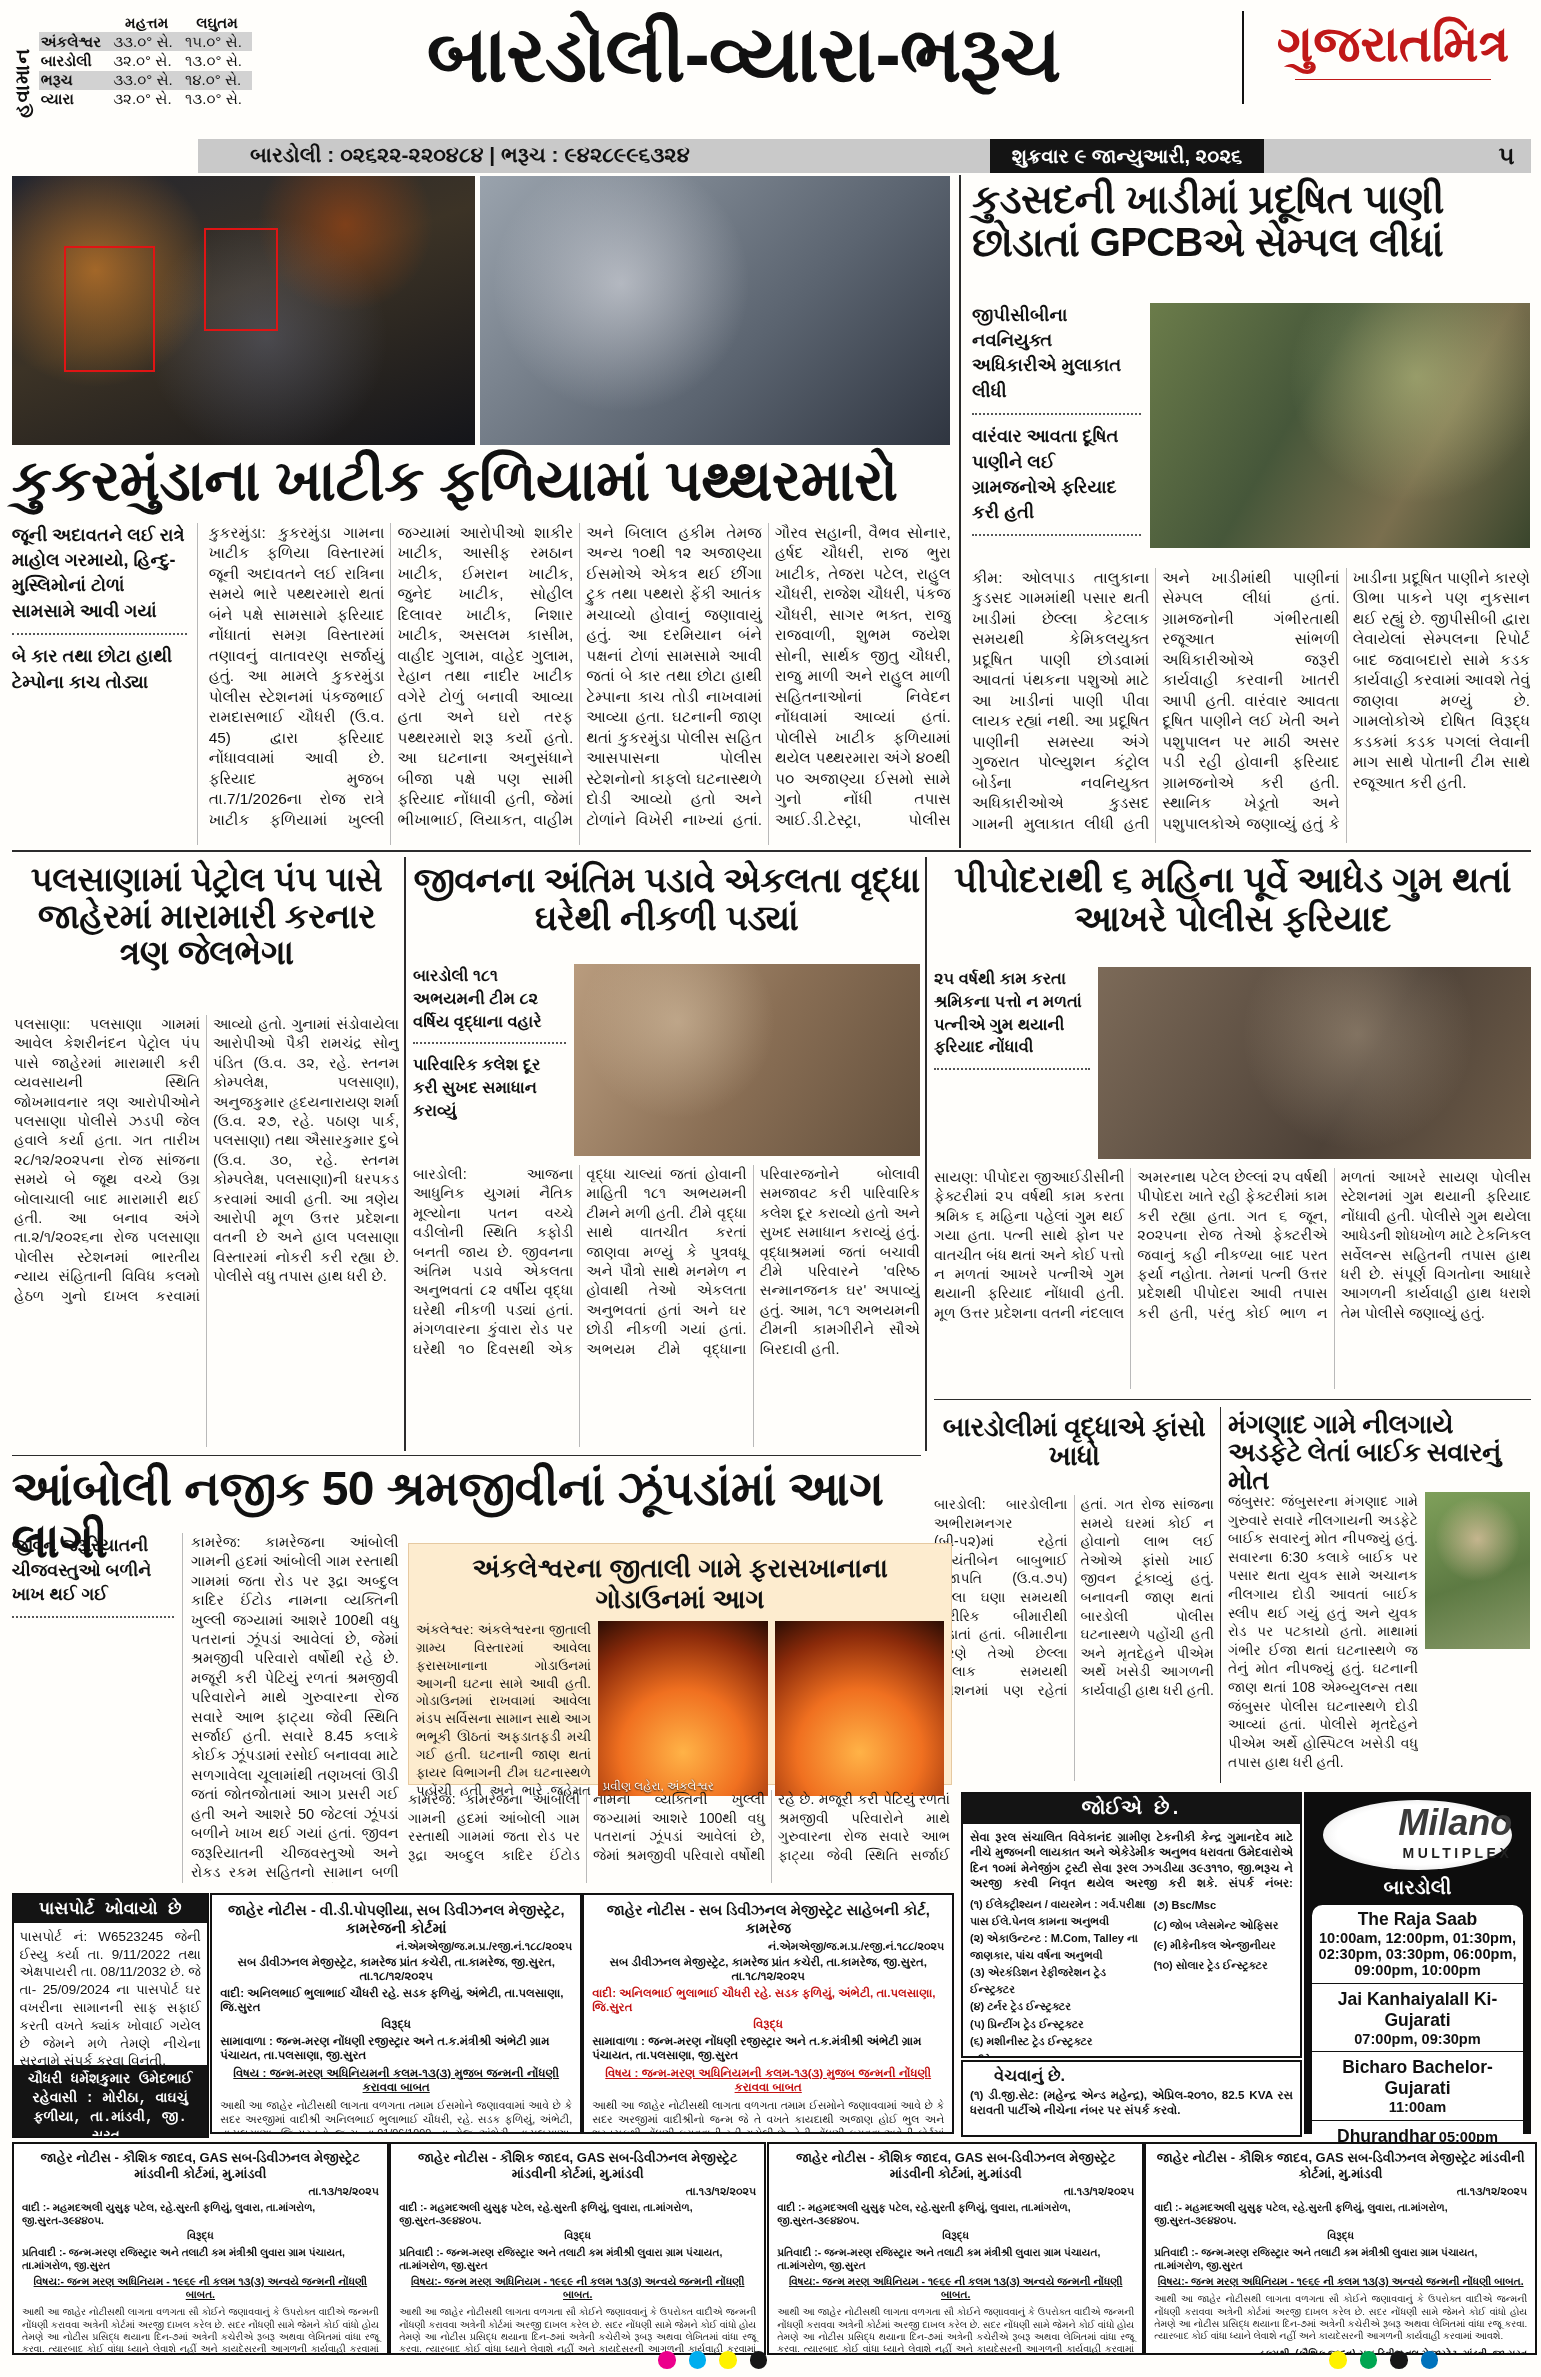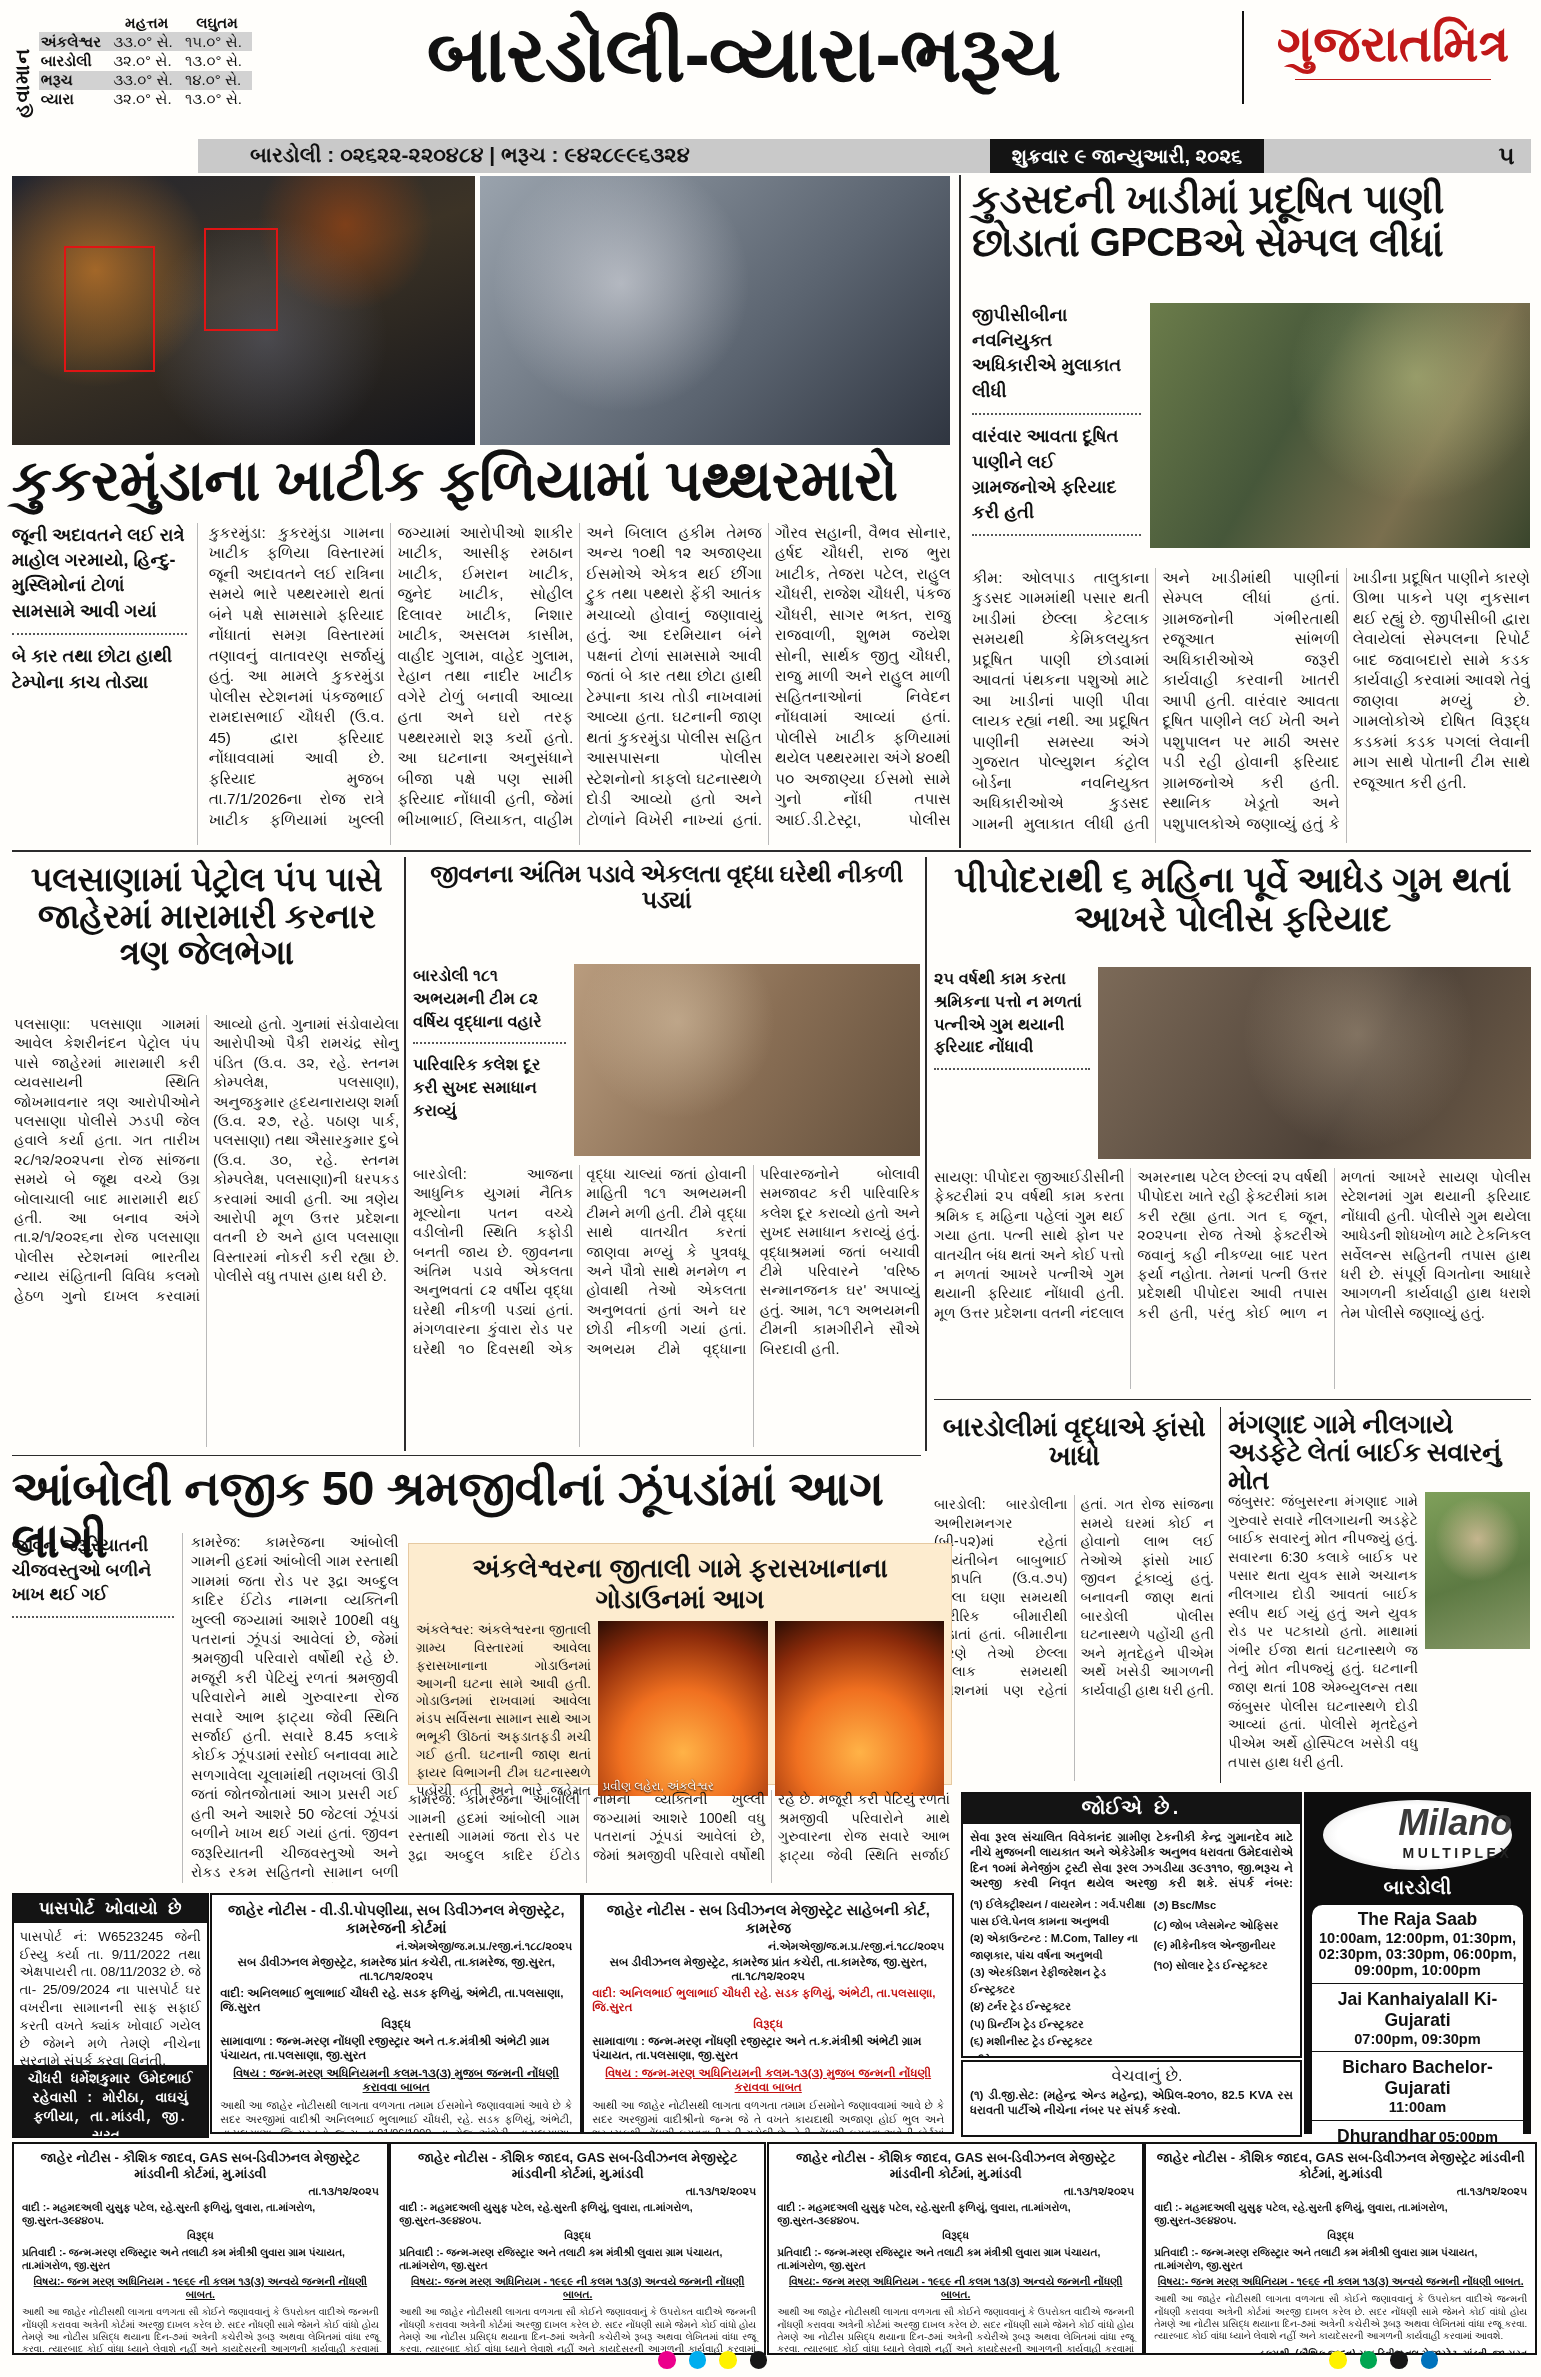--- a/index.html
+++ b/index.html
@@ -183,21 +183,21 @@
   </div>
   <div class="abs hl" style="left:972px;top:178px;width:558px;font-size:40px;">કુડસદની ખાડીમાં પ્રદૂષિત પાણી છોડાતાં GPCBએ સેમ્પલ લીધાં</div>
   <div class="abs bodytxt cols3" style="left:972px;top:568px;width:558px;height:275px;">કીમ: ઓલપાડ તાલુકાના કુડસદ ગામમાંથી પસાર થતી ખાડીમાં છેલ્લા કેટલાક સમયથી કેમિકલયુક્ત પ્રદૂષિત પાણી છોડવામાં આવતાં પંથકના પશુઓ માટે આ ખાડીનાં પાણી પીવા લાયક રહ્યાં નથી. આ પ્રદૂષિત પાણીની સમસ્યા અંગે ગુજરાત પોલ્યુશન કંટ્રોલ બોર્ડના નવનિયુક્ત અધિકારીઓએ કુડસદ ગામની મુલાકાત લીધી હતી અને ખાડીમાંથી પાણીનાં સેમ્પલ લીધાં હતાં. ગ્રામજનોની ગંભીરતાથી રજૂઆત સાંભળી અધિકારીઓએ જરૂરી કાર્યવાહી કરવાની ખાતરી આપી હતી. વારંવાર આવતા દૂષિત પાણીને લઈ ખેતી અને પશુપાલન પર માઠી અસર પડી રહી હોવાની ફરિયાદ ગ્રામજનોએ કરી હતી. સ્થાનિક ખેડૂતો અને પશુપાલકોએ જણાવ્યું હતું કે ખાડીના પ્રદૂષિત પાણીને કારણે ઊભા પાકને પણ નુકસાન થઈ રહ્યું છે. જીપીસીબી દ્વારા લેવાયેલાં સેમ્પલના રિપોર્ટ બાદ જવાબદારો સામે કડક કાર્યવાહી કરવામાં આવશે તેવું જાણવા મળ્યું છે. ગામલોકોએ દોષિત વિરૂદ્ધ કડકમાં કડક પગલાં લેવાની માગ સાથે પોતાની ટીમ સાથે રજૂઆત કરી હતી.</div>
 
   <div class="abs sep-h" style="left:11.7px;top:850px;width:1519px;"></div>
 
   <div class="abs hl" style="left:14px;top:861px;width:385px;font-size:34px;text-align:center;">પલસાણામાં પેટ્રોલ પંપ પાસે જાહેરમાં મારામારી કરનાર ત્રણ જેલભેગા</div>
   <div class="abs bodytxt cols2" style="left:14px;top:1015px;width:385px;height:432px;font-size:14.6px;">પલસાણા: પલસાણા ગામમાં આવેલ કેશરીનંદન પેટ્રોલ પંપ પાસે જાહેરમાં મારામારી કરી વ્યવસાયની સ્થિતિ જોખમાવનાર ત્રણ આરોપીઓને પલસાણા પોલીસે ઝડપી જેલ હવાલે કર્યા હતા. ગત તારીખ ૨૮/૧૨/૨૦૨૫ના રોજ સાંજના સમયે બે જૂથ વચ્ચે ઉગ્ર બોલાચાલી બાદ મારામારી થઈ હતી. આ બનાવ અંગે તા.૨/૧/૨૦૨૬ના રોજ પલસાણા પોલીસ સ્ટેશનમાં ભારતીય ન્યાય સંહિતાની વિવિધ કલમો હેઠળ ગુનો દાખલ કરવામાં આવ્યો હતો. ગુનામાં સંડોવાયેલા આરોપીઓ પૈકી રામચંદ્ર સોનુ પંડિત (ઉ.વ. ૩૨, રહે. સ્તનમ કોમ્પલેક્ષ, પલસાણા), અનુજકુમાર હૃદયનારાયણ શર્મા (ઉ.વ. ૨૭, રહે. પઠાણ પાર્ક, પલસાણા) તથા ઐસારકુમાર દુબે (ઉ.વ. ૩૦, રહે. સ્તનમ કોમ્પલેક્ષ, પલસાણા)ની ધરપકડ કરવામાં આવી હતી. આ ત્રણેય આરોપી મૂળ ઉત્તર પ્રદેશના વતની છે અને હાલ પલસાણા વિસ્તારમાં નોકરી કરી રહ્યા છે. પોલીસે વધુ તપાસ હાથ ધરી છે.</div>
   <div class="abs sep-v" style="left:404px;top:857px;height:594px;"></div>
 
-  <div class="abs hl" style="left:413px;top:861px;width:507px;font-size:24px;text-align:center;">જીવનના અંતિમ પડાવે એકલતા વૃદ્ધા ઘરેથી નીકળી પડ્યાં</div>
+  <div class="abs hl" style="left:413px;top:861px;width:507px;font-size:35px;text-align:center;">જીવનના અંતિમ પડાવે એકલતા વૃદ્ધા ઘરેથી નીકળી પડ્યાં</div>
   <div class="abs" style="left:413px;top:964px;width:507px;height:192px;display:flex;">
     <div style="width:153px;flex:none;padding-right:8.2px;">
       <div class="kicker" style="font-size:16.3px;">બારડોલી ૧૮૧ અભયમની ટીમ ૮૨ વર્ષિય વૃદ્ધાના વહારે</div>
       <div class="dotline"></div>
       <div class="kicker" style="font-size:16.3px;">પારિવારિક કલેશ દૂર કરી સુખદ સમાધાન કરાવ્યું</div>
     </div>
     <div class="ph photo-group" style="position:relative;flex:1;height:192px;"></div>
   </div>
   <div class="abs bodytxt cols3" style="left:413px;top:1165px;width:507px;height:282px;font-size:14.6px;">બારડોલી: આજના આધુનિક યુગમાં નૈતિક મૂલ્યોના પતન વચ્ચે વડીલોની સ્થિતિ કફોડી બનતી જાય છે. જીવનના અંતિમ પડાવે એકલતા અનુભવતાં ૮૨ વર્ષીય વૃદ્ધા ઘરેથી નીકળી પડ્યાં હતાં. મંગળવારના કુંવારા રોડ પર ઘરેથી ૧૦ દિવસથી એક વૃદ્ધા ચાલ્યાં જતાં હોવાની માહિતી ૧૮૧ અભયમની ટીમને મળી હતી. ટીમે વૃદ્ધા સાથે વાતચીત કરતાં જાણવા મળ્યું કે પુત્રવધૂ અને પૌત્રો સાથે મનમેળ ન હોવાથી તેઓ એકલતા અનુભવતાં હતાં અને ઘર છોડી નીકળી ગયાં હતાં. અભયમ ટીમે વૃદ્ધાના પરિવારજનોને બોલાવી સમજાવટ કરી પારિવારિક કલેશ દૂર કરાવ્યો હતો અને સુખદ સમાધાન કરાવ્યું હતું. વૃદ્ધાશ્રમમાં જતાં બચાવી ટીમે પરિવારને 'વરિષ્ઠ સન્માનજનક ઘર' અપાવ્યું હતું. આમ, ૧૮૧ અભયમની ટીમની કામગીરીને સૌએ બિરદાવી હતી.</div>
   <div class="abs sep-v" style="left:925px;top:857px;height:594px;"></div>
@@ -264,21 +264,21 @@
           <li>(૮) જોબ પ્લેસમેન્ટ ઓફિસર</li>
           <li>(૯) મીકેનીકલ એન્જીનીયર</li>
           <li>(૧૦) સોલાર ટ્રેડ ઈન્સ્ટ્રક્ટર</li>
         </ul>
       </div>
       <div style="font-size:12.2px;font-weight:bold;text-align:center;margin-top:4.7px;">ઈમેલ:srhrjaimit@sevarural.orgWeb.www.sewarural.org</div>
     </div>
   </div>
 
   <div class="abs adbox" style="left:961px;top:2060px;width:337px;height:73px;">
-    <div style="font-size:16.3px;font-weight:400;text-align:center;padding-top:3.5px;margin-left:31px;">વેચવાનું છે.</div>
+    <div style="font-size:16.3px;font-weight:700;text-align:left;padding-top:3.5px;margin-left:31px;">વેચવાનું છે.</div>
     <div class="bodytxt" style="font-size:11.7px;padding:2.3px 7px;font-weight:bold;">(૧) ડી.જી.સેટ: (મહેન્દ્ર એન્ડ મહેન્દ્ર), એપ્રિલ-૨૦૧૦, 82.5 KVA રસ ધરાવતી પાર્ટીએ નીચેના નંબર પર સંપર્ક કરવો.</div>
   </div>
 
   <div class="abs milano" style="left:1304px;top:1792px;width:227px;height:342px;box-sizing:border-box;">
     <div class="mil-logo">
       <div class="mn">Milano</div>
       <div class="ms">MULTIPLEX</div>
     </div>
     <div class="mil-city">બારડોલી</div>
     <div class="mil-shows">

